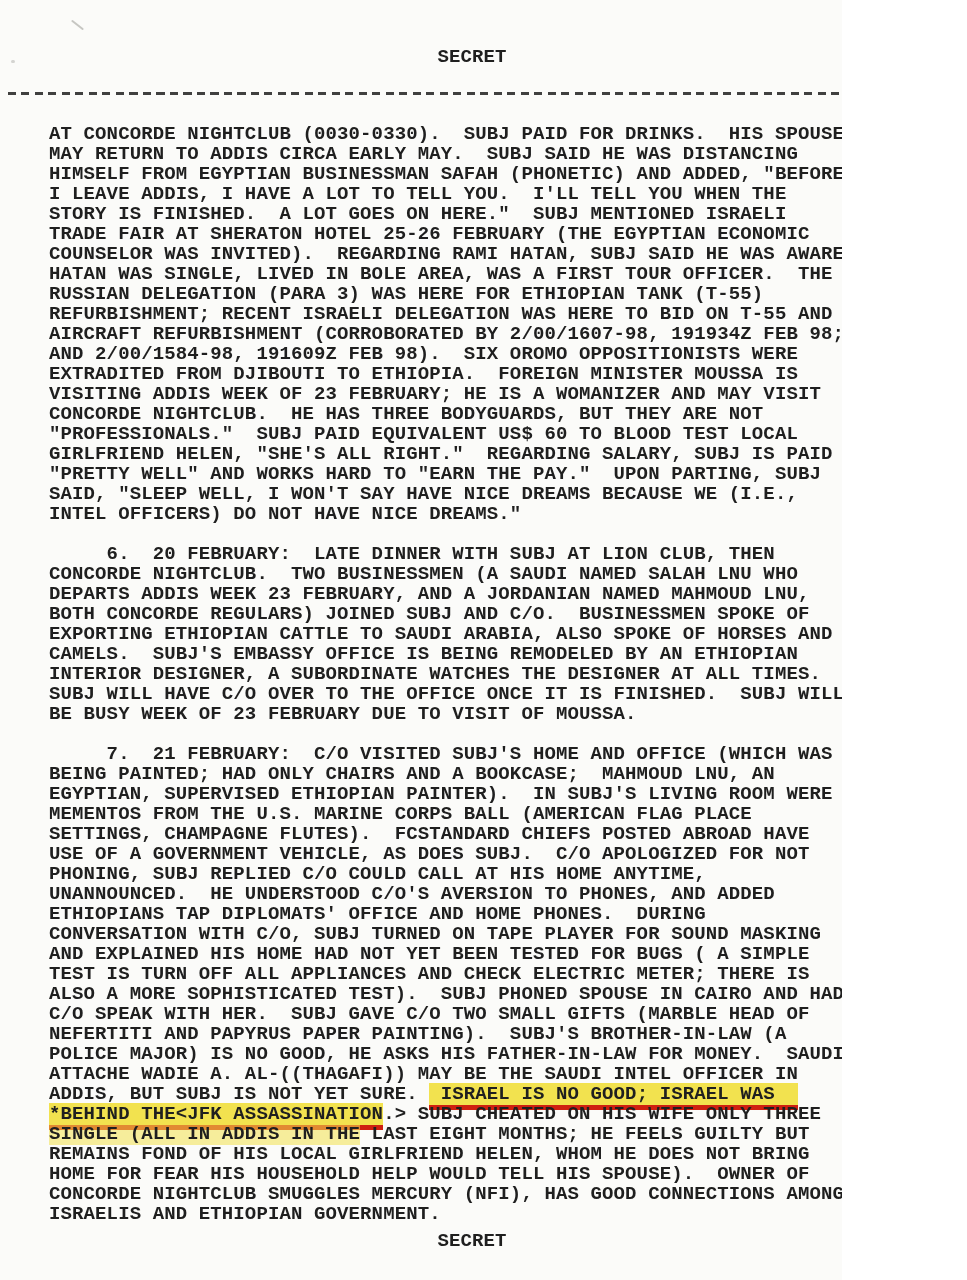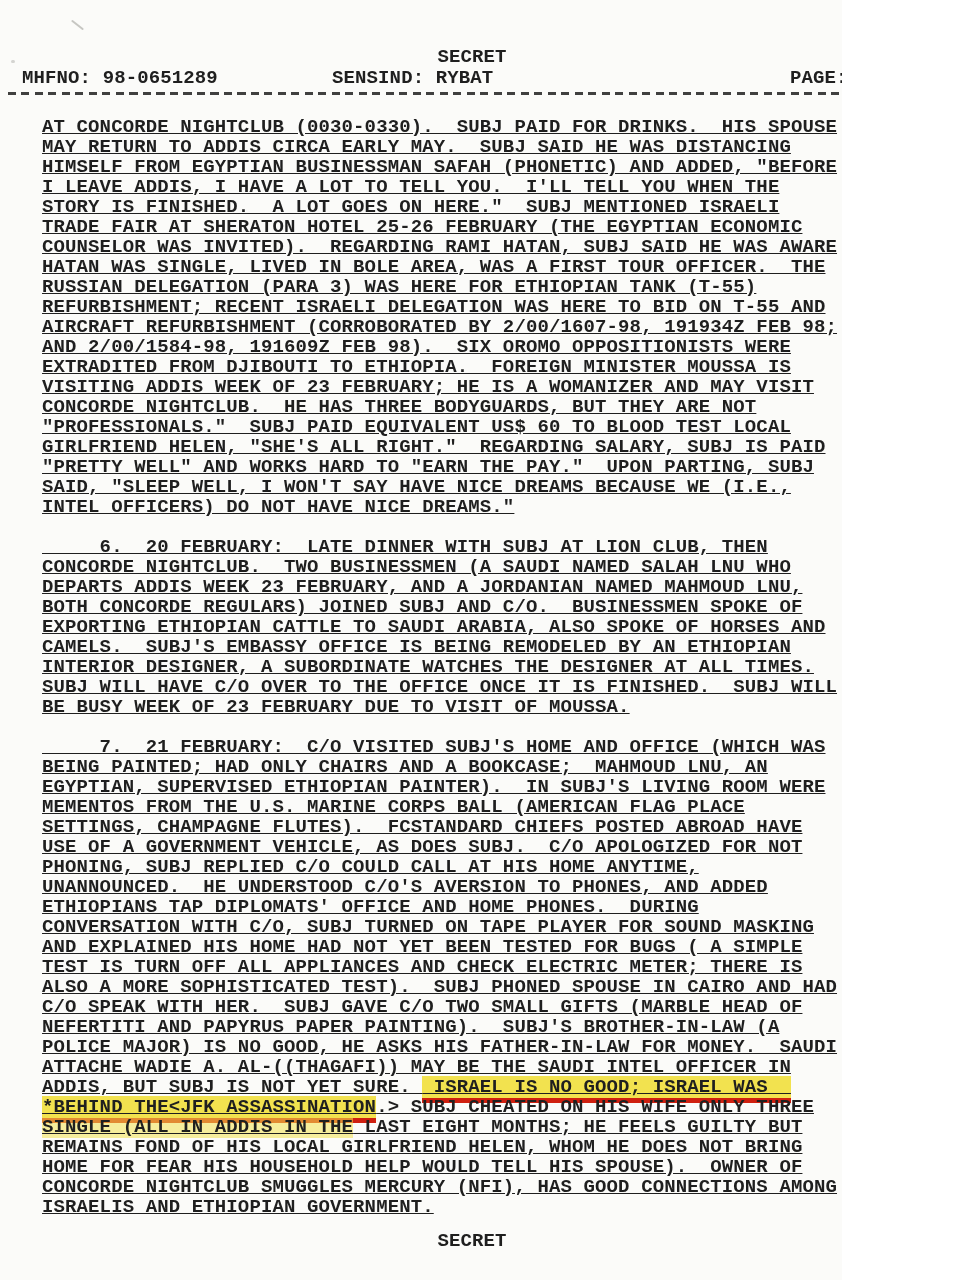--- a/index.html
+++ b/index.html
@@ -32,21 +32,21 @@
   .page-number{position:absolute;left:905px;top:0;}
   .divider{
     position:absolute;top:92px;left:8px;width:945px;height:3px;
     background:repeating-linear-gradient(90deg,var(--ink) 0 8px,transparent 8px 13.5px);
     opacity:.85;
   }
   .document-body{
     position:absolute;top:107px;left:32px;
     line-height:20px;white-space:pre;
   }
-  .para{margin:10px;text-decoration:underline;}
+  .para{margin:17px;}
   .para + .para{margin-top:20px;}
   .seg-plain{background:transparent;}
   .seg-strong{
     background:var(--highlight-yellow);
     border-bottom:5px solid var(--annotation-red);
   }
   .seg-soft{background:var(--highlight-soft);}
   .classification-bottom{
     position:absolute;top:1231px;left:0;width:944px;
     text-align:center;line-height:20px;
@@ -59,26 +59,20 @@
   .mark-dot3{left:938px;top:424px;width:3px;height:3px;opacity:.35;}
   .mark-dot4{left:930px;top:1123px;width:4px;height:3px;opacity:.35;}
 </style>
 </head>
 <body>
 
 <div class="page">
 
   <div class="classification-top">SECRET</div>
 
-  <div class="header-row">
-    <span class="mhfno"><span>MHFNO:</span> <span>98-0651289</span></span>
-    <span class="sensind"><span>SENSIND:</span> <span>RYBAT</span></span>
-    <span class="page-label">PAGE:</span>
-    <span class="page-number">2</span>
-  </div>
 
   <div class="divider"></div>
 
   <div class="document-body"><div class="para"><span class="seg-plain">AT CONCORDE NIGHTCLUB (0030-0330).  SUBJ PAID FOR DRINKS.  HIS SPOUSE
 MAY RETURN TO ADDIS CIRCA EARLY MAY.  SUBJ SAID HE WAS DISTANCING
 HIMSELF FROM EGYPTIAN BUSINESSMAN SAFAH (PHONETIC) AND ADDED, "BEFORE
 I LEAVE ADDIS, I HAVE A LOT TO TELL YOU.  I'LL TELL YOU WHEN THE
 STORY IS FINISHED.  A LOT GOES ON HERE."  SUBJ MENTIONED ISRAELI
 TRADE FAIR AT SHERATON HOTEL 25-26 FEBRUARY (THE EGYPTIAN ECONOMIC
 COUNSELOR WAS INVITED).  REGARDING RAMI HATAN, SUBJ SAID HE WAS AWARE

